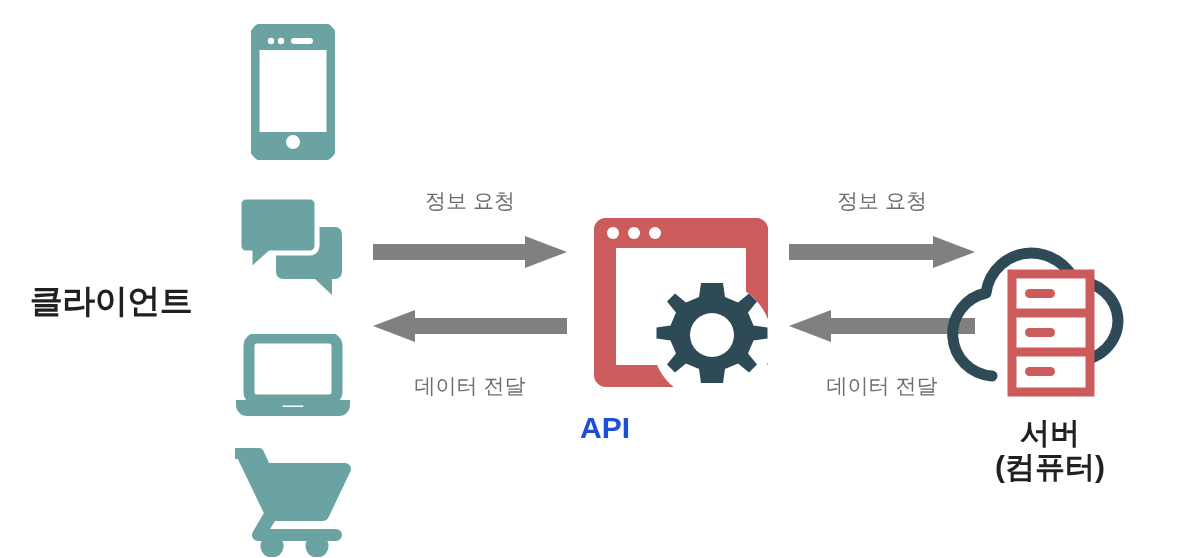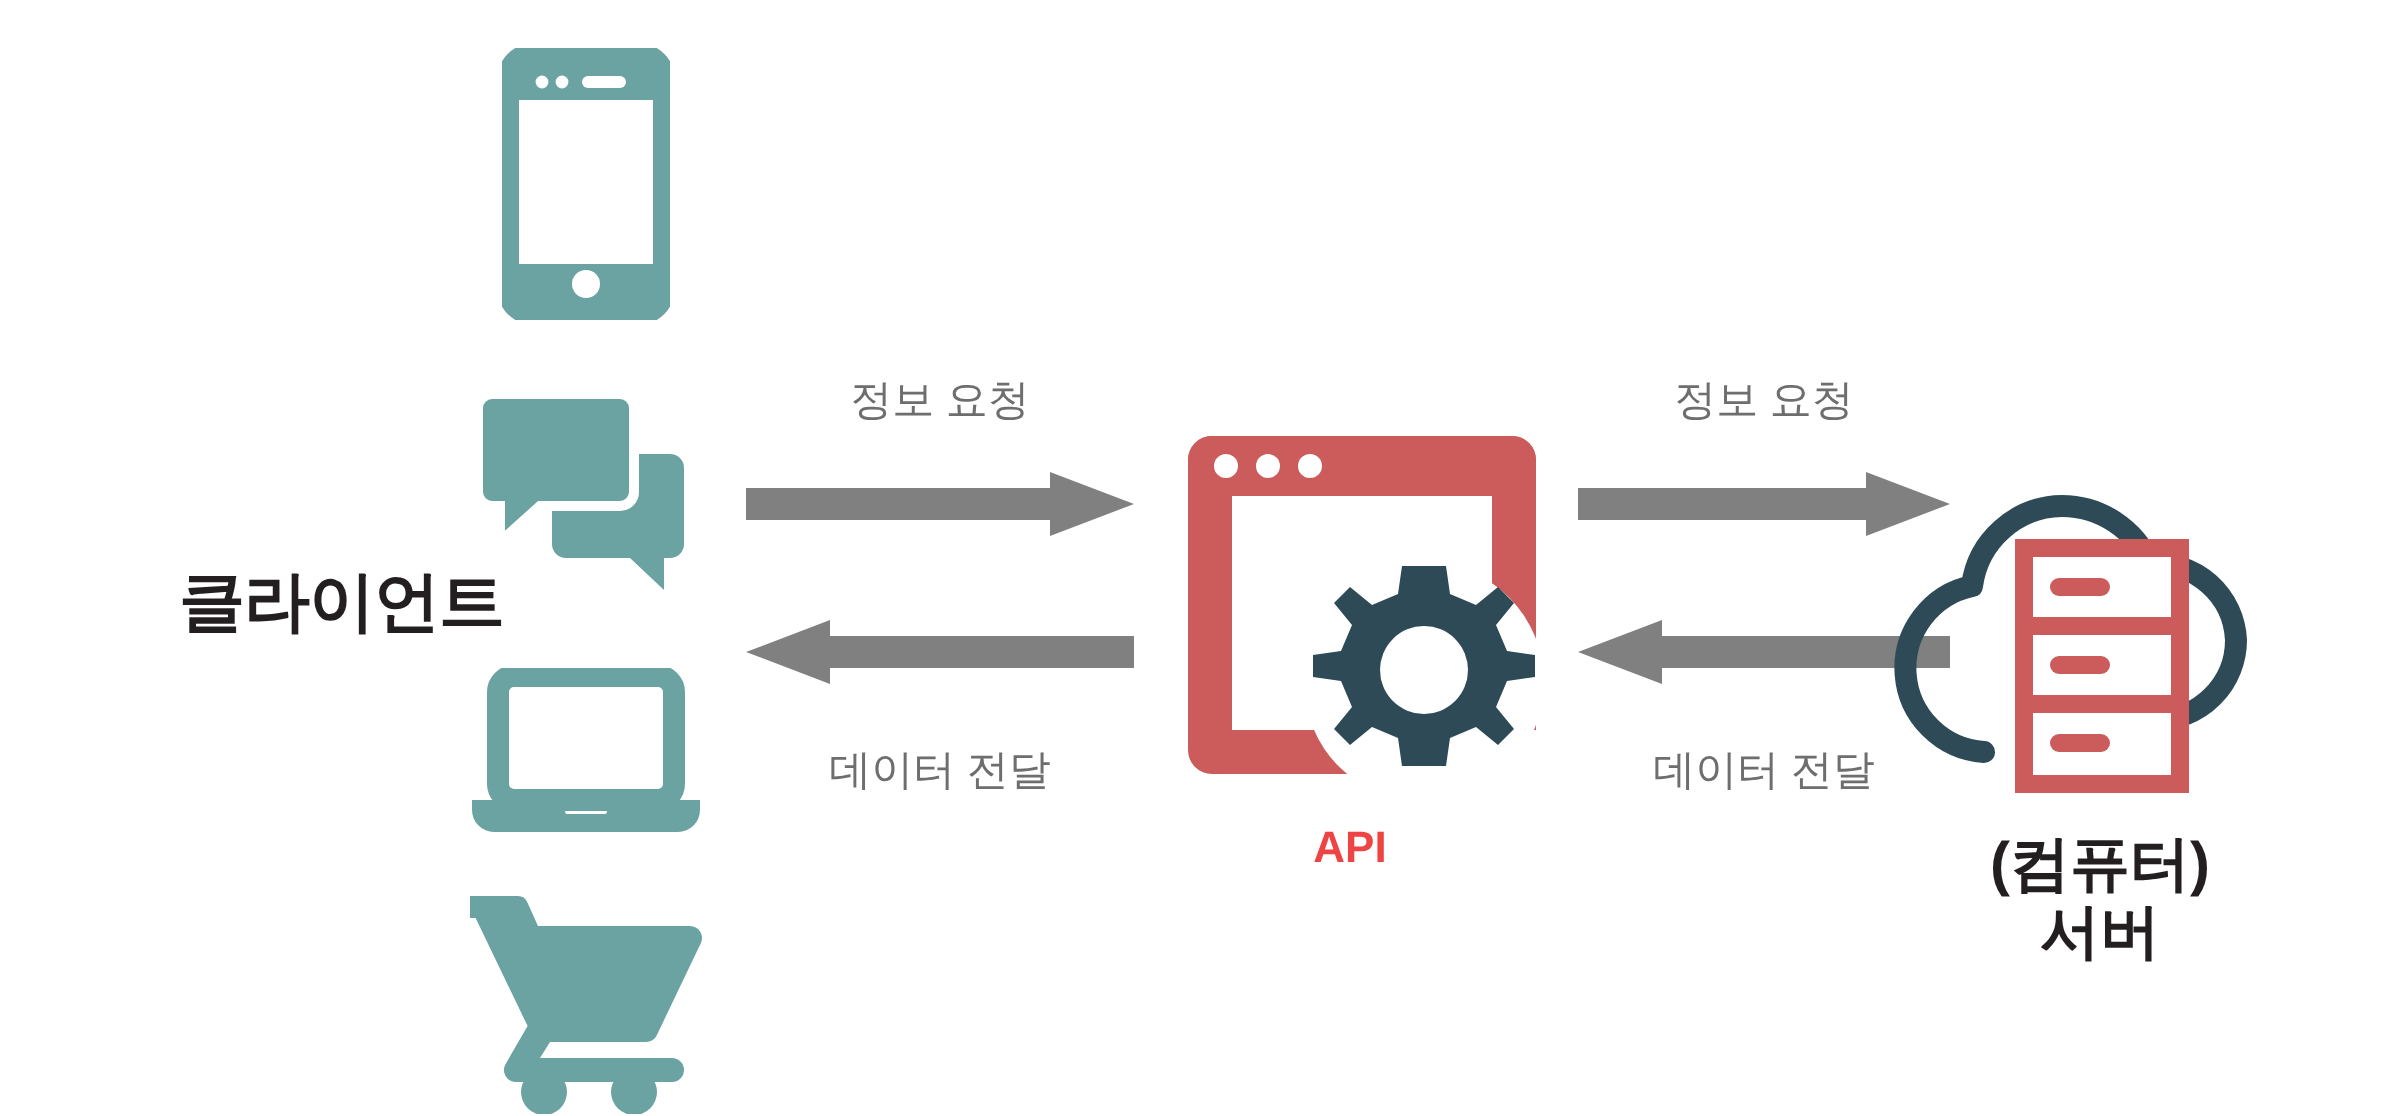--- a/index.html
+++ b/index.html
@@ -18,27 +18,26 @@
     background: #ffffff;
     overflow: hidden;
   }
   .abs { position: absolute; }
 
   
   #client-label {
     left: 0px;
     top: 284px;
     width: 222px;
-    text-align: right;
+    text-align: center;
     font-size: 33px;
     font-weight: bold;
     color: #231f20;
     letter-spacing: -0.5px;
     line-height: 1;
-    margin-left: 30px;
   }
   #client-icons {
     left: 218px;
     top: 22px;
     width: 150px;
     height: 520px;
   }
   .client-icon {
     position: absolute;
     left: 0;
@@ -82,24 +81,23 @@
   #api-icon {
     position: absolute;
     left: 0; top: 0;
     width: 190px; height: 190px;
   }
   #api-label {
     position: absolute;
     left: 0;
     top: 208px;
     width: 190px;
-    text-align: center;
-    font-size: 22px;
+    font-size: 30px;
     font-weight: bold;
-    color: #ef4444;
+    color: #1d4ed8;
     line-height: 1;
   }
 
   
   #server-block {
     left: 930px;
     top: 228px;
     width: 250px;
     height: 290px;
   }
@@ -248,18 +246,18 @@
           <line x1="82" y1="85" x2="160" y2="85" stroke="#CC5C5C" stroke-width="9"></line>
           <line x1="82" y1="124" x2="160" y2="124" stroke="#CC5C5C" stroke-width="9"></line>
           <rect x="95" y="61" width="30" height="9" rx="4.5" fill="#CC5C5C"></rect>
           <rect x="95" y="100" width="30" height="9" rx="4.5" fill="#CC5C5C"></rect>
           <rect x="95" y="139" width="30" height="9" rx="4.5" fill="#CC5C5C"></rect>
         </g>
       </svg>
     </div>
 
     <div id="server-label">
+      <div>서버</div>
       <div>(컴퓨터)</div>
-      <div>서버</div>
     </div>
   </div>
 
 </div>
 
 </body></html>

